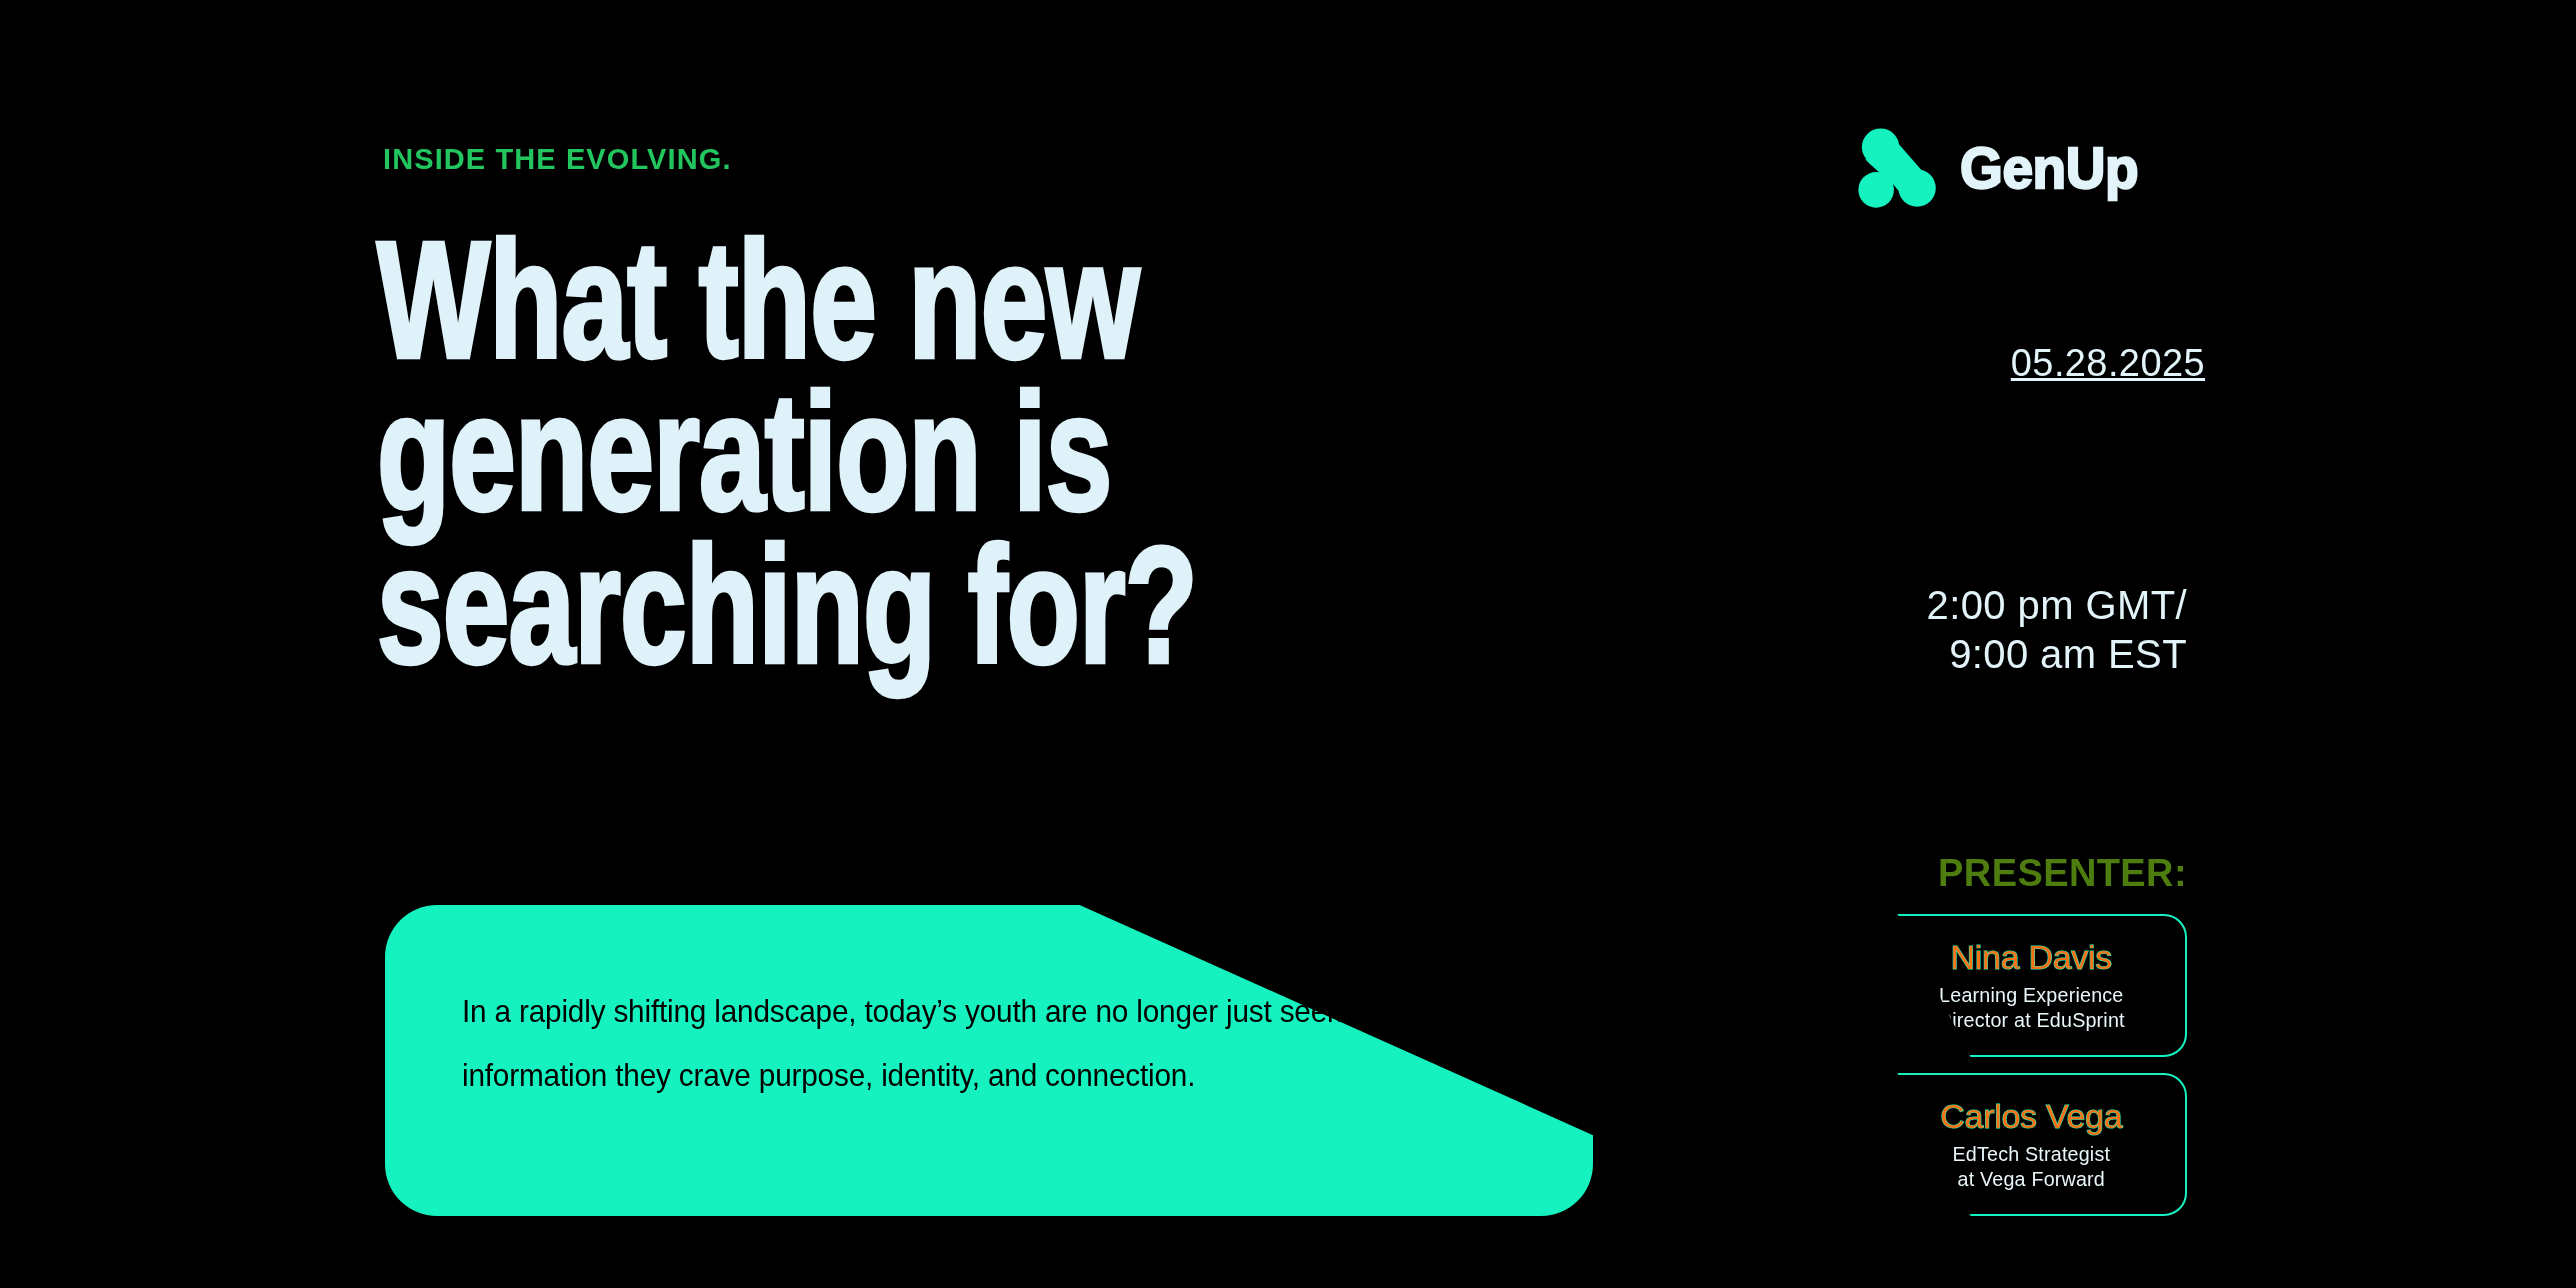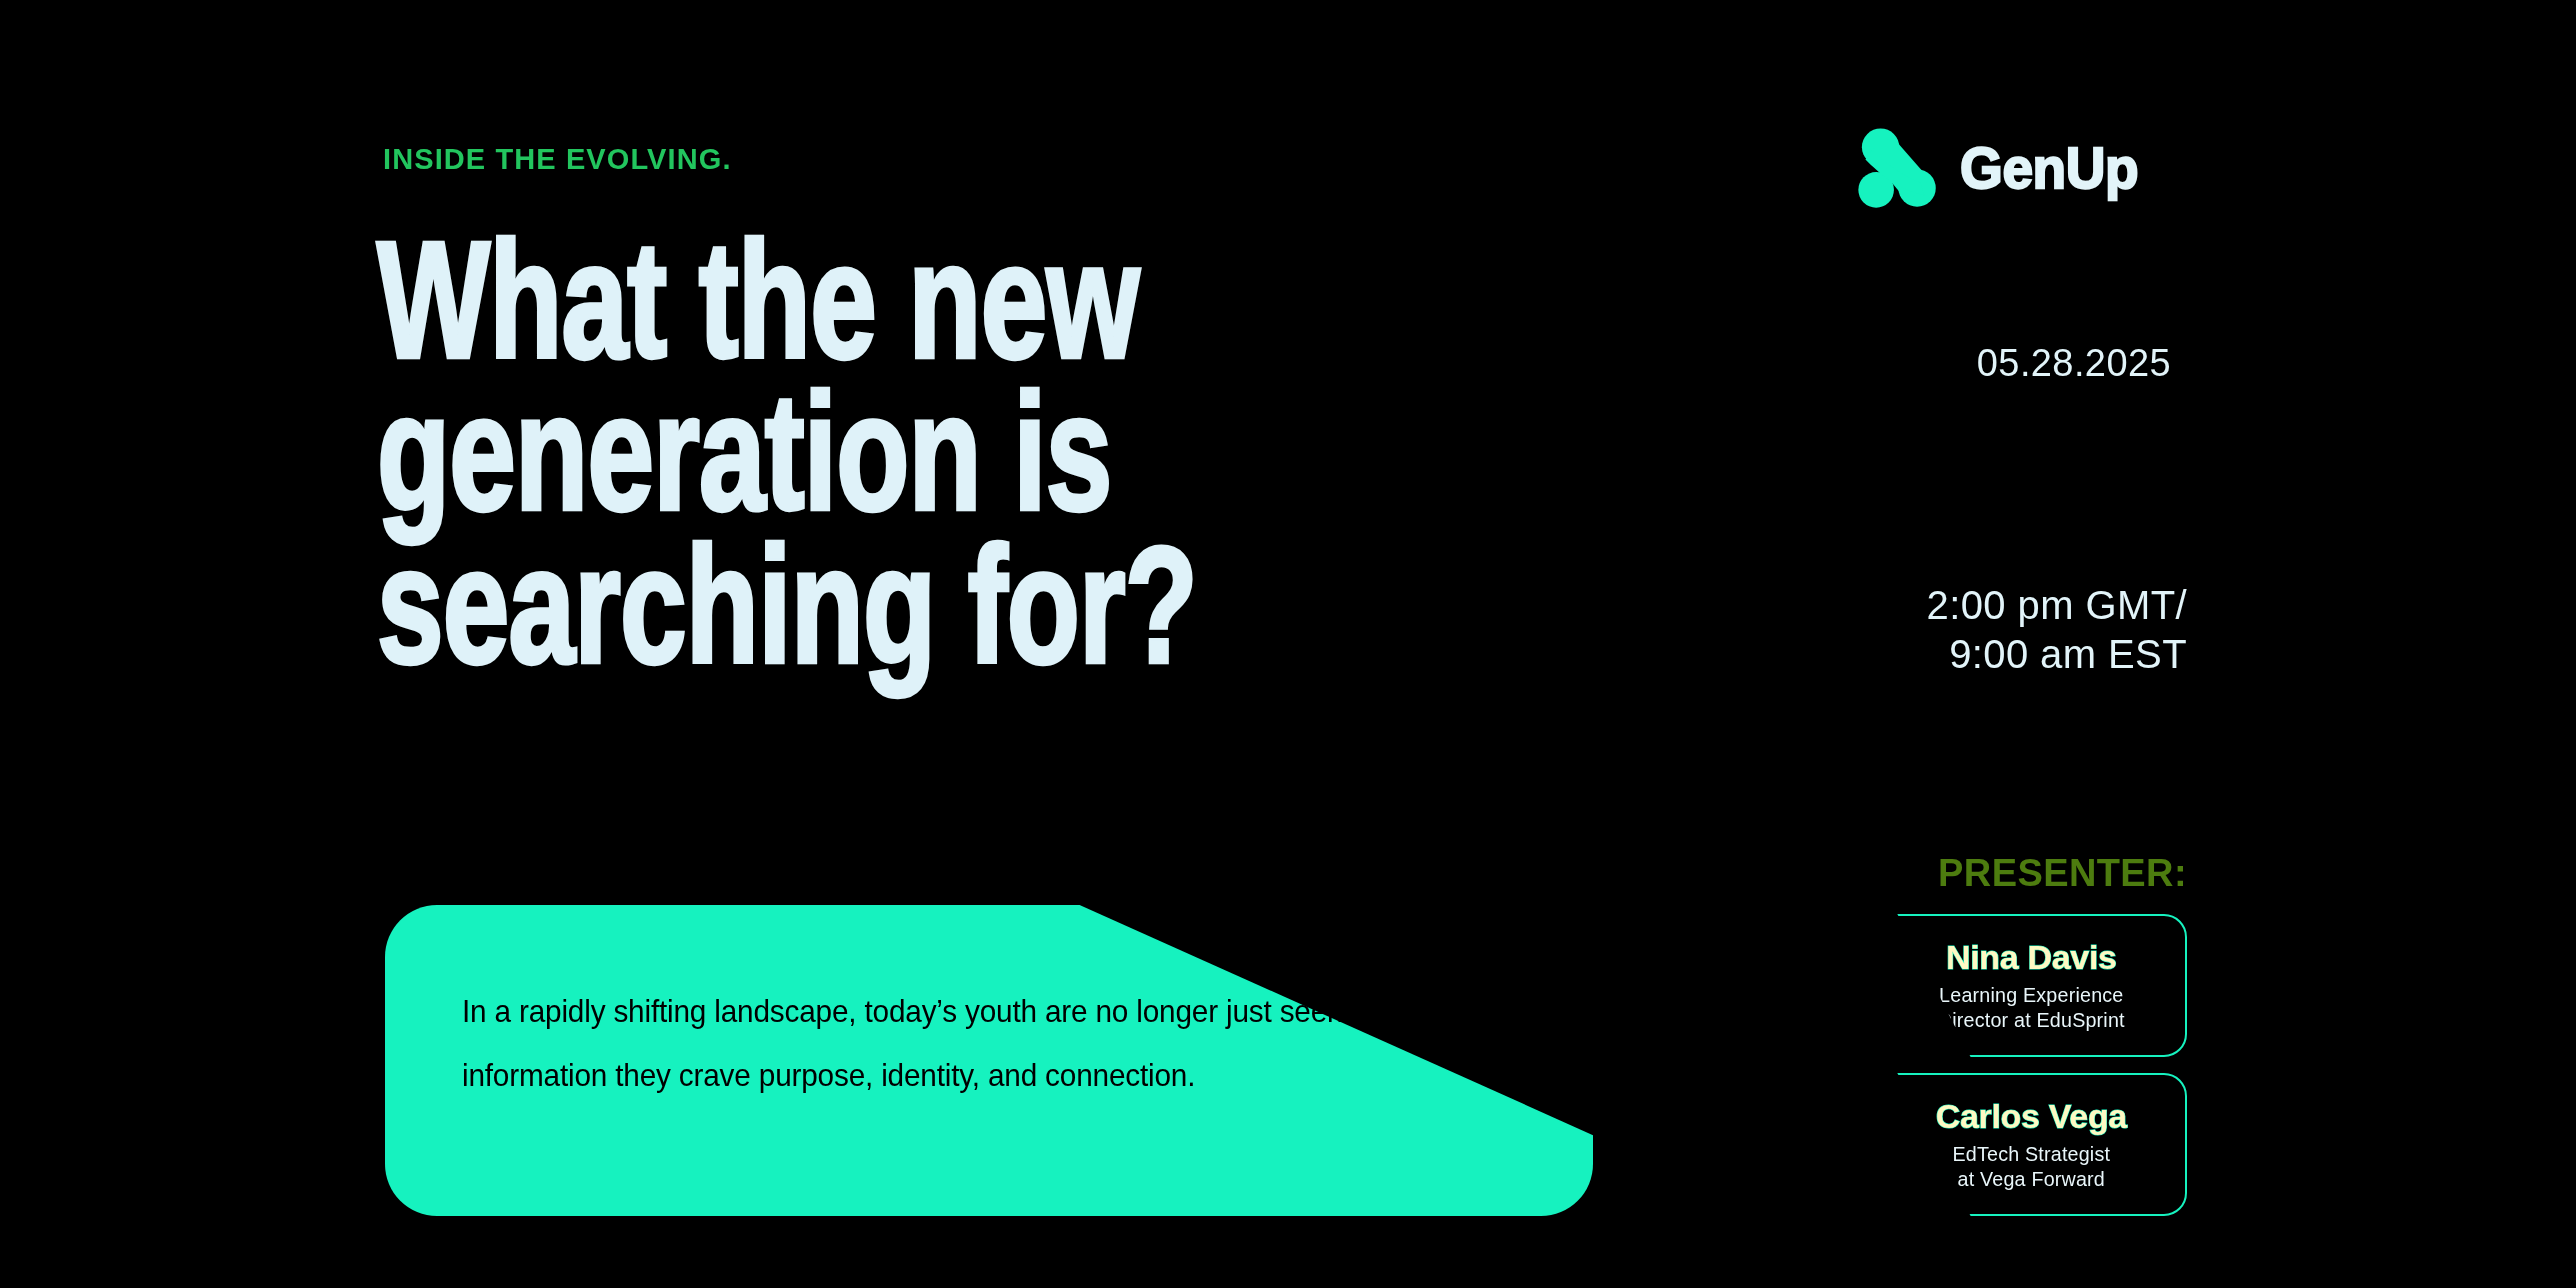--- a/index.html
+++ b/index.html
@@ -88,27 +88,28 @@
     font-size:55px;
     letter-spacing:-0.4px;
     color:#e2f4f9;
     transform:scaleY(1.05);
     -webkit-text-stroke:2.2px #e2f4f9;
     paint-order:stroke fill;
   }
 
   .event-date {
     position:absolute;
-    right:405px; top:342px;
+    right:371px; top:342px;
     font-family:"Liberation Sans", sans-serif;
     font-size:38px;
     letter-spacing:0.4px;
     color:#e2f4f9;
     text-align:left;
     white-space:nowrap;
+    text-decoration:underline;
   }
 
   .event-time {
     position:absolute;
     right:389px; top:581px;
     font-family:"Liberation Sans", sans-serif;
     font-size:40px;
     line-height:1.22;
     letter-spacing:0.4px;
     color:#e2f4f9;
@@ -145,23 +146,23 @@
     align-items:center;
     justify-content:center;
     padding-left:43px;
     padding-right:5.4px;
   }
   .p-card.one { top:914px; }
   .p-card.two { top:1073px; }
 
   .p-name {
     font-family:"Liberation Sans", sans-serif;
-    font-weight:700;
+    font-weight:400;
     font-size:34px;
-    color:#fef9c3;
+    color:#f97316;
     letter-spacing:-0.3px;
     margin-bottom:5.4px;
     white-space:nowrap;
     -webkit-text-stroke:1.1px #16f2bf;
     paint-order:stroke fill;
   }
   .p-role {
     font-family:Liberation Sans, sans-serif;
     font-size:19.7px;
     line-height:1.26;

